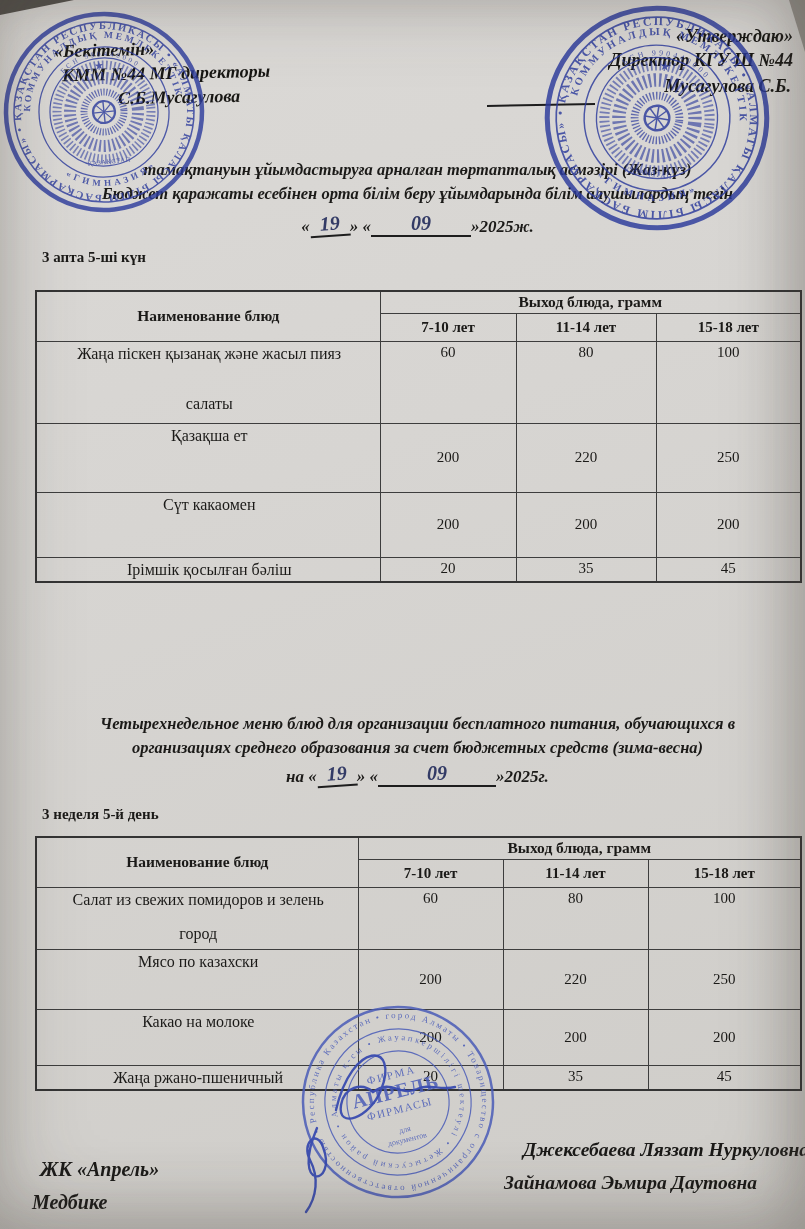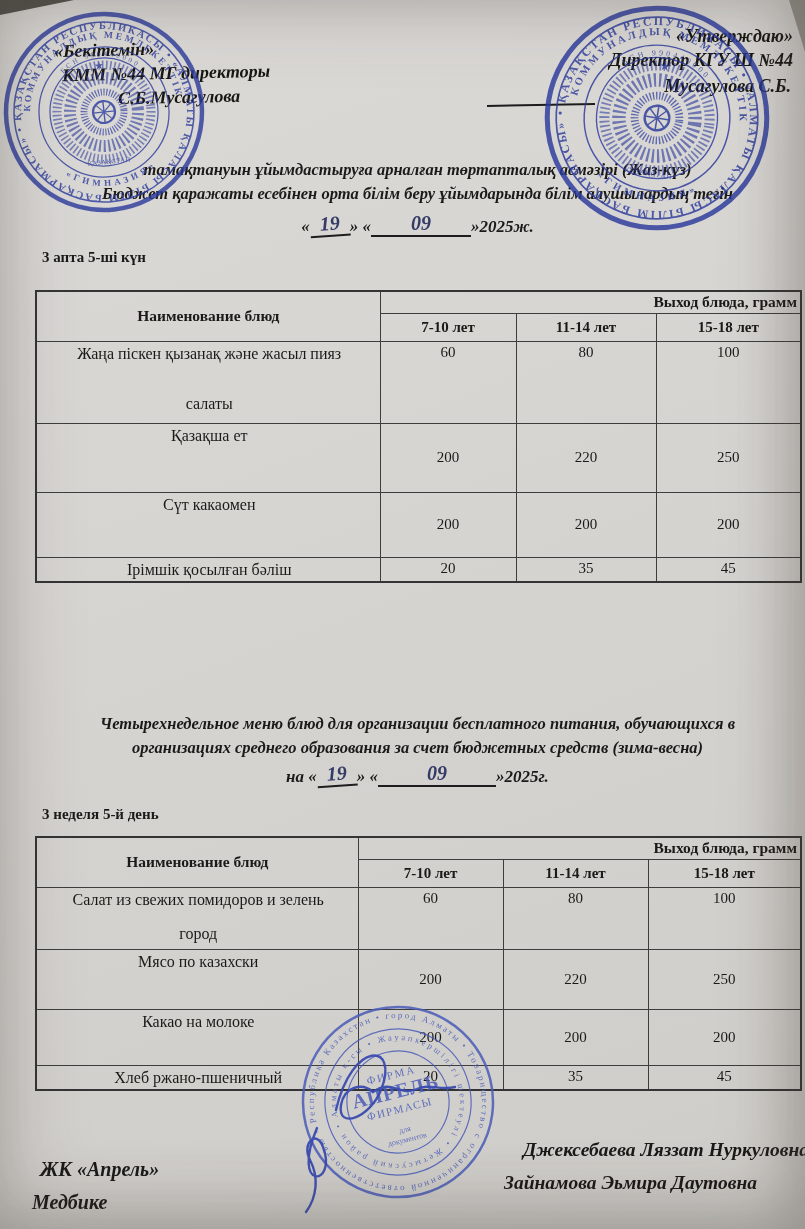--- a/index.html
+++ b/index.html
@@ -23,21 +23,21 @@
   .hand{font-style:italic;font-weight:bold;color:#333b66;font-size:20px;display:inline-block;}
   .hand-slot{display:inline-block;border-bottom:2px solid #1d1d1d;text-align:center;vertical-align:bottom;line-height:20px;}
   .slot-day{width:40px;transform:rotate(-4deg);}
   .slot-month{width:100px;}
   .week-label{left:42px;font-weight:bold;font-size:15px;z-index:2;}
   
   table.menu{position:absolute;border-collapse:collapse;table-layout:fixed;z-index:1;}
   table.menu{border:2px solid #343434;}
   table.menu td{border:1.5px solid #3d3d3d;overflow:hidden;}
   .name-h{vertical-align:middle;text-align:center;font-weight:bold;font-size:15.5px;}
-  .group-h{text-align:right;font-weight:bold;font-size:15.5px;padding:1px 3px;}
+  .group-h{text-align:center;font-weight:bold;font-size:15.5px;padding:1px 3px;}
   .age-h{text-align:middle;text-align:center;font-weight:bold;font-size:15px;vertical-align:middle;}
   .name-c{vertical-align:top;text-align:center;padding:3px 6px 2px 8px;font-size:16px;}
   .val{text-align:center;font-size:15px;}
   .val.top{vertical-align:top;padding-top:2px;}
   .val.mid{vertical-align:middle;}
   .gap-lg{margin-top:32px;}
   .gap-sm{margin-top:16px;}
   tr.kk-r1{height:82px;} tr.kk-r2{height:69px;} tr.kk-r3{height:65px;padding-left:28px;} tr.kk-r4{height:21px;}
   tr.ru-r1{height:62px;} tr.ru-r2{height:60px;} tr.ru-r3{height:56px;} tr.ru-r4{height:22px;}
   tr.h1{height:22px;} tr.h2{height:28px;}
@@ -170,21 +170,21 @@
   <tr class="ru-r3">
     <td class="name-c">
           <div>Какао на молоке</div>
         </td>
     <td class="val mid">200</td>
     <td class="val mid">200</td>
     <td class="val mid">200</td>
   </tr>
   <tr class="ru-r4">
     <td class="name-c">
-          <div>Хлеб ржано-пшеничный</div>
+          <div>Жаңа ржано-пшеничный</div>
         </td>
     <td class="val top">20</td>
     <td class="val top">35</td>
     <td class="val top">45</td>
   </tr>
   </tbody>
 </table>
 
 <div class="abs footer-left" style="left:40px;top:1136px;">ЖК «Апрель»</div>
 <div class="abs footer-left" style="left:32px;top:1169px;">Медбике</div>

